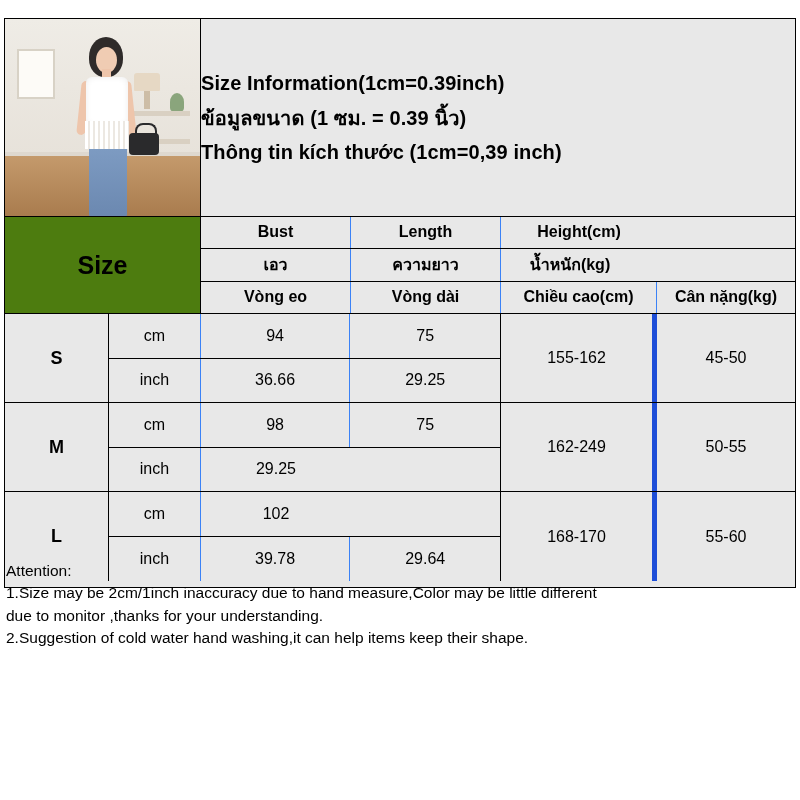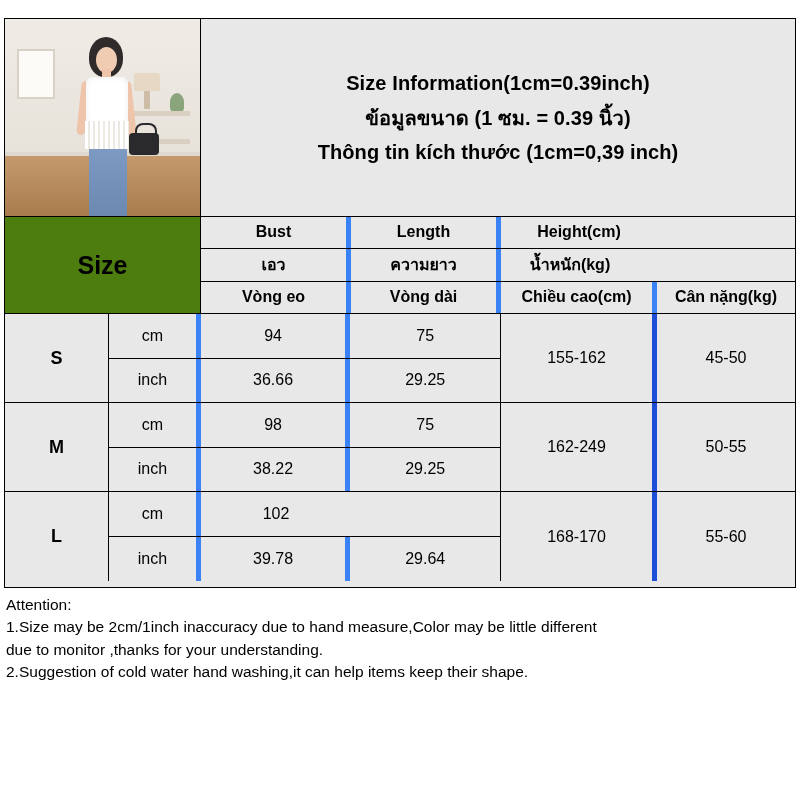--- a/index.html
+++ b/index.html
@@ -47,21 +47,20 @@
     box-sizing: border-box;
     background: #ffffff;
     position: relative;
     overflow: hidden;
   }
   .title-cell {
     flex: 1;
     background: #e8e8e8;
     display: flex;
     flex-direction: column;
-    align-items: center;
     justify-content: center;
     gap: 7px;
   }
   .title-line {
     font-size: 20px;
     font-weight: bold;
     letter-spacing: 0.1px;
     white-space: nowrap;
   }
 
@@ -160,21 +159,21 @@
     border: 2px solid #2a2a2c; border-bottom: none; border-radius: 8px 8px 0 0;
   }
 
   
   .row {
     display: flex;
     box-sizing: border-box;
   }
   .cell {
     box-sizing: border-box;
-    border-right: 5px solid #3b82f6;
+    border-right: 1px solid #3b82f6;
     display: flex;
     align-items: center;
     justify-content: center;
     text-align: center;
     font-size: 16px;
     background: #e8e8e8;
     line-height: 1.15;
   }
   .cell:last-child { border-right: none; }
   .bold { font-weight: normal; }
@@ -242,21 +241,21 @@
     box-sizing: border-box;
     background: #e8e8e8;
   }
   .db-height { width: 156px; border-right: 5px solid #1d4ed8; }
   .db-weight { width: 138px; }
 
   
   .attention {
     position: absolute;
     left: 6px;
-    top: 594px;
+    top: 560px;
     width: 790px;
     font-size: 15.5px;
     line-height: 1.45;
     color: #000;
   }
   .attention div { white-space: nowrap; }
 </style>
 </head>
 <body>
 
@@ -340,21 +339,20 @@
     <div class="datablock">
       <div class="db-size">M</div>
       <div class="db-mid">
         <div class="row">
           <div class="cell c-unit bold">cm</div>
           <div class="cell c-bust">98</div>
           <div class="cell c-length">75</div>
         </div>
         <div class="row">
           <div class="cell c-unit bold">inch</div>
-          <div class="cell c-bust">38.22</div>
           <div class="cell c-length">29.25</div>
         </div>
       </div>
       <div class="db-tall db-height">162-249</div>
       <div class="db-tall db-weight">50-55</div>
     </div>
 
     <div class="datablock">
       <div class="db-size">L</div>
       <div class="db-mid">

